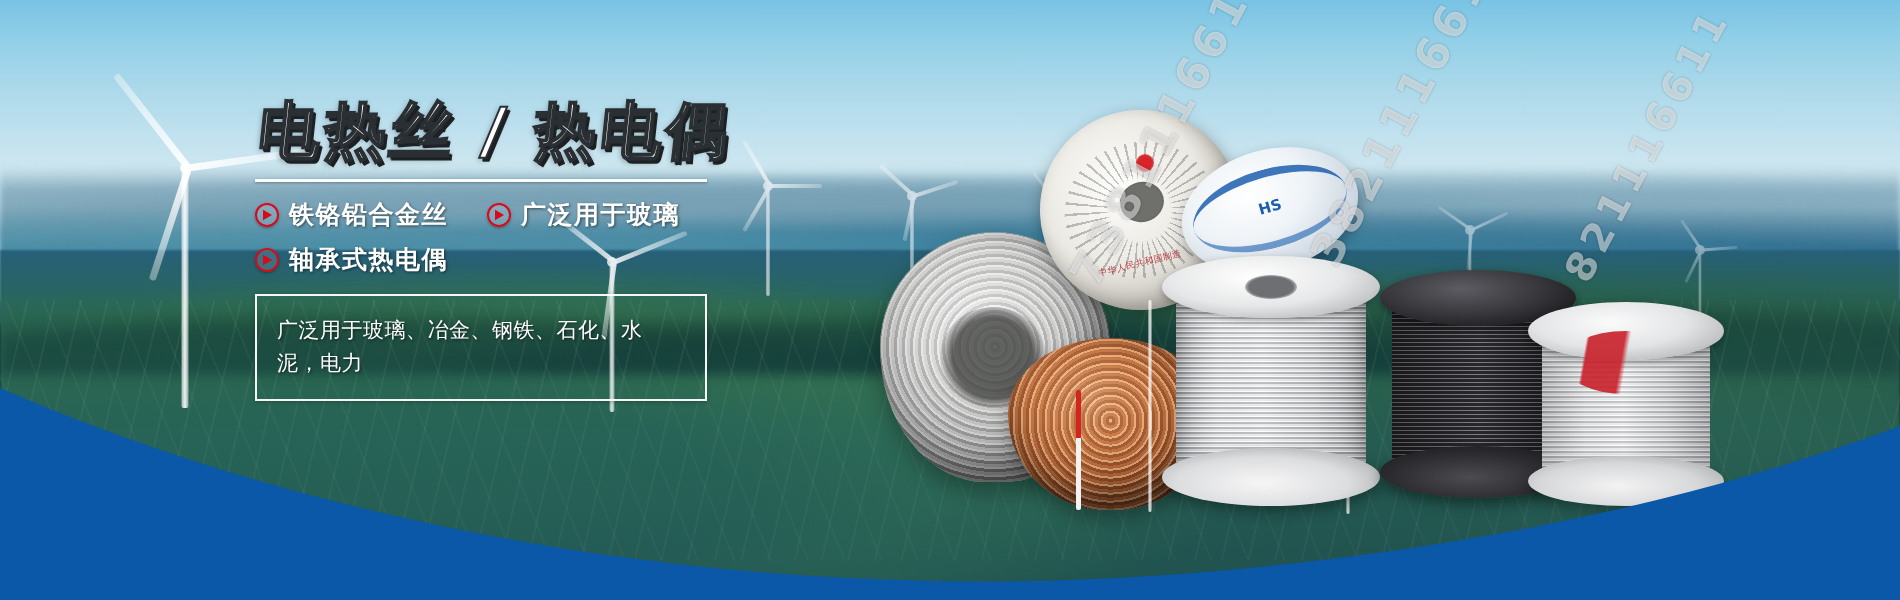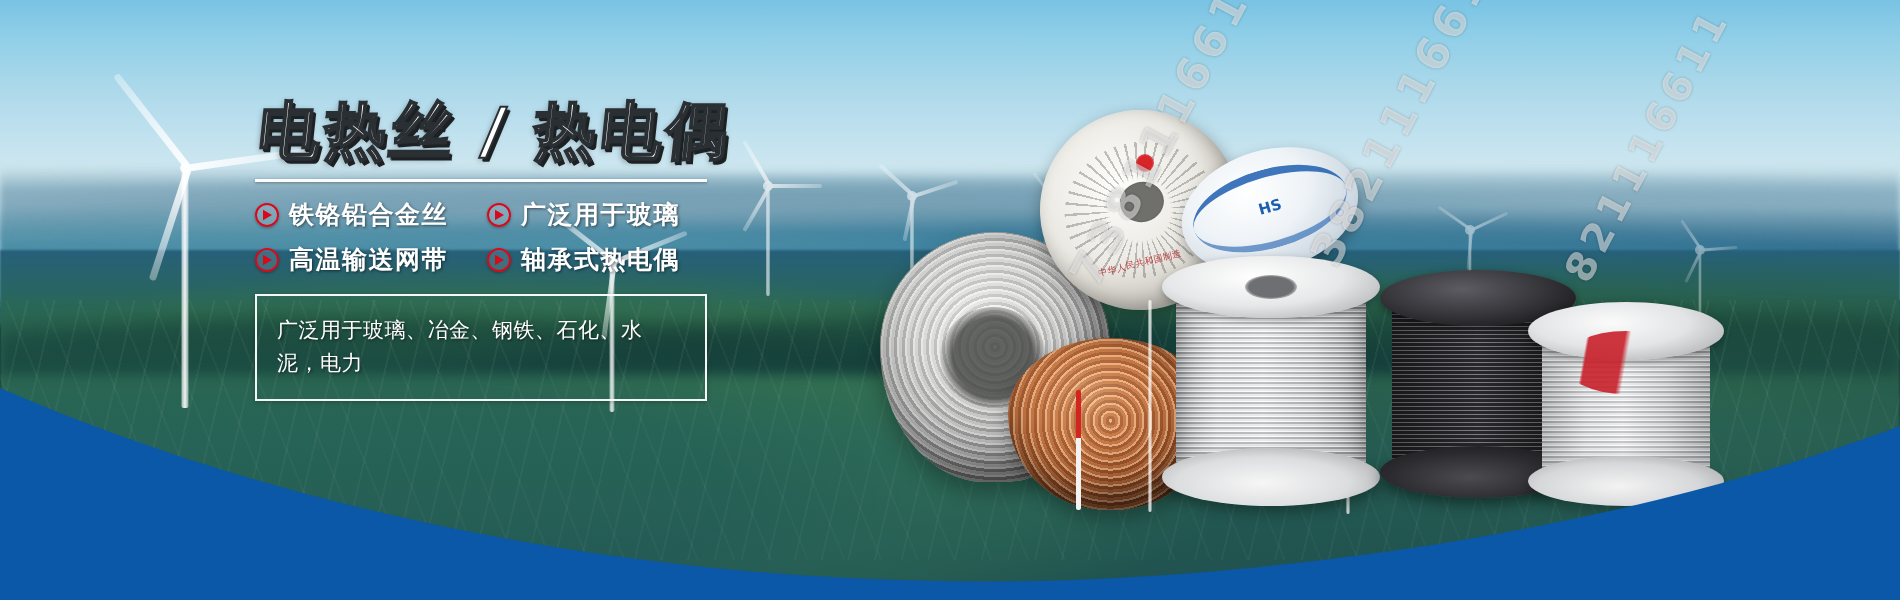--- a/index.html
+++ b/index.html
@@ -527,28 +527,20 @@
 
       <div class="bullet">
         <span class="bullet-icon">
           <svg width="11" height="12" viewBox="0 0 11 12" aria-hidden="true">
             <polygon points="1,0.8 10,6 1,11.2" fill="#d9091a"></polygon>
           </svg>
         </span>
         <span class="bullet-label">广泛用于玻璃</span>
       </div>
 
-      <div class="bullet">
-        <span class="bullet-icon">
-          <svg width="11" height="12" viewBox="0 0 11 12" aria-hidden="true">
-            <polygon points="1,0.8 10,6 1,11.2" fill="#d9091a"></polygon>
-          </svg>
-        </span>
-        <span class="bullet-label">高温输送网带</span>
-      </div>
 
       <div class="bullet">
         <span class="bullet-icon">
           <svg width="11" height="12" viewBox="0 0 11 12" aria-hidden="true">
             <polygon points="1,0.8 10,6 1,11.2" fill="#d9091a"></polygon>
           </svg>
         </span>
         <span class="bullet-label">轴承式热电偶</span>
       </div>
 

